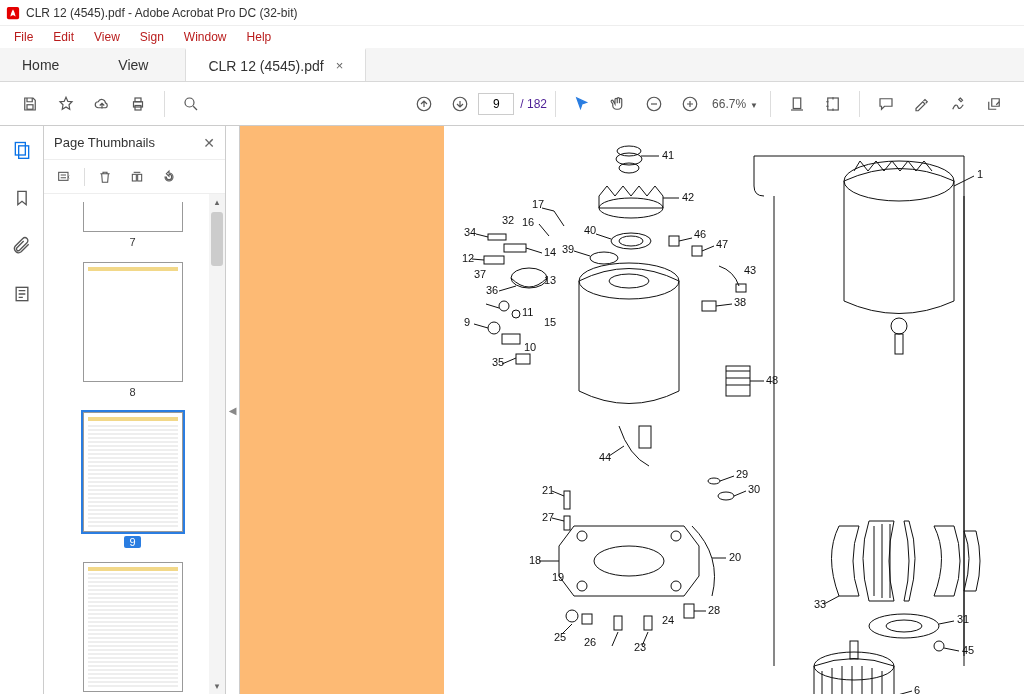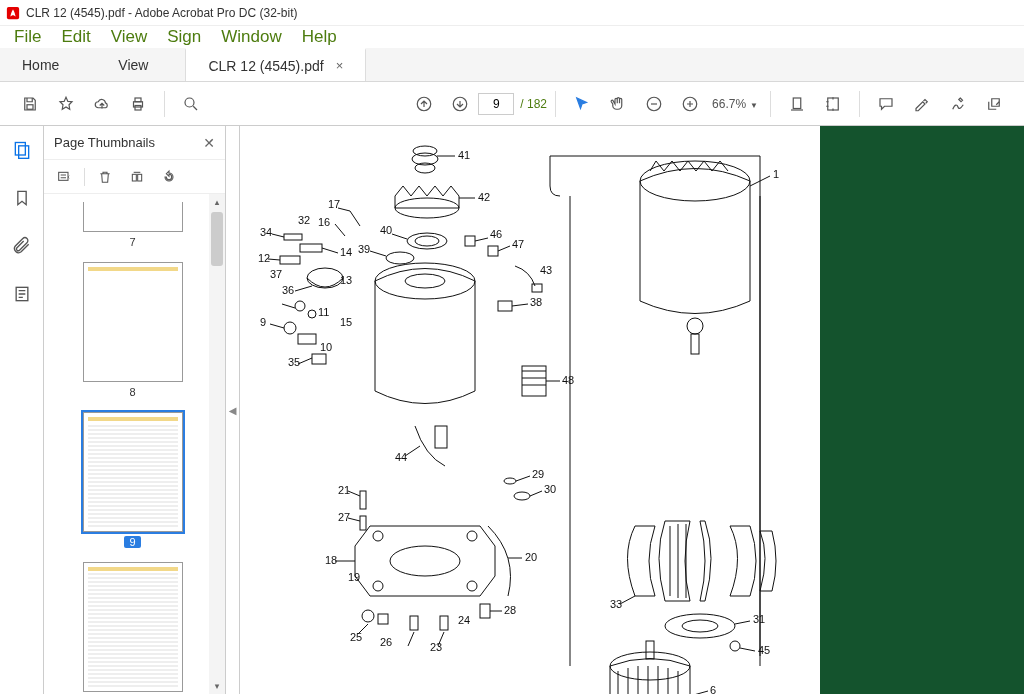--- a/index.html
+++ b/index.html
@@ -3,36 +3,36 @@
 <meta charset="utf-8">
 <style>
 * { margin: 0; padding: 0; box-sizing: border-box; font-family: "Segoe UI", Arial, sans-serif; }
 body { width: 1024px; height: 694px; overflow: hidden; background: #fff; display: flex; flex-direction: column; }
 
 
 .titlebar { height: 26px; background: #fff; display: flex; align-items: center; padding: 0 6px; font-size: 12px; color: #333; border-bottom: 1px solid #eee; }
 .titlebar .app-icon { width: 14px; height: 14px; margin-right: 6px; }
 
 
-.menubar { height: 22px; background: #fff; display: flex; align-items: center; padding: 0 4px; font-size: 17px; color: #4d7c0f; }
+.menubar { height: 22px; background: #fff; display: flex; align-items: center; padding: 0 4px; font-size: 12px; color: #b91c1c; }
 .menubar span { padding: 2px 10px; cursor: default; }
 
 
 .tabrow { height: 34px; background: #f5f5f5; display: flex; align-items: stretch; border-bottom: 1px solid #d8d8d8; gap: 15px; }
 .tabrow .tab { display: flex; align-items: center; padding: 0 22px; font-size: 14px; color: #333; }
 .tabrow .tab.doc { background: #fff; border-left: 1px solid #ddd; border-right: 1px solid #ddd; border-top: 2px solid #fff; position: relative; }
 .tabrow .tab.doc .close { margin-left: 12px; font-size: 13px; color: #666; }
 
 
 .toolbar { height: 44px; background: #fff; border-bottom: 1px solid #ccc; display: flex; align-items: center; padding: 0 12px; }
 .toolbar .tbtn { width: 30px; height: 30px; display: flex; align-items: center; justify-content: center; margin: 0 3px; color: #555; }
 .toolbar .sep { width: 1px; height: 26px; background: #ddd; margin: 0 8px; }
 .toolbar .flex { flex: 1; }
 .toolbar .pageinput { width: 36px; height: 22px; text-align: center; border: 1px solid #ccc; font-size: 12px; }
-.toolbar .pagecount { font-size: 12px; color: #4d7c0f; margin-left: 6px; }
+.toolbar .pagecount { font-size: 12px; color: #4c1d95; margin-left: 6px; }
 .toolbar .zoom { font-size: 12px; color: #555; margin: 0 4px; }
 .toolbar .zoom .chev { font-size: 8px; margin-left: 4px; }
 .toolbar svg { width: 18px; height: 18px; stroke: #555; fill: none; stroke-width: 1.6; }
 
 
 .bodyrow { flex: 1; display: flex; min-height: 0; }
 
 
 .rail { width: 44px; background: #fff; border-right: 1px solid #ccc; display: flex; flex-direction: column; align-items: center; padding-top: 10px; gap: 20px; }
 .rail .rbtn { width: 28px; height: 28px; display: flex; align-items: center; justify-content: center; color: #555; }
@@ -60,21 +60,21 @@
 .thumbitem.selected .num { background: #2a7de1; color: #fff; padding: 0 5px; border-radius: 2px; }
 .thumbitem .num { font-size: 11px; color: #333; }
 .thumbitem .pagecontent { width: 100%; height: 100%; padding: 4px; display:flex; flex-direction:column; }
 .thumbitem .bar { height: 4px; background: #f2d889; margin-bottom:2px; }
 .thumbitem .blob { flex:1; background: repeating-linear-gradient(0deg,#eee,#eee 2px,#fff 2px,#fff 4px); }
 
 
 .collapse { width: 14px; background: #fff; border-right: 1px solid #ccc; display: flex; align-items: center; justify-content: center; color: #888; font-size: 10px; }
 
 
-.docarea { flex: 1; background: #14532d; display: flex; align-items: flex-start; overflow: hidden; }
+.docarea { flex: 1; background: #fdba74; display: flex; justify-content: flex-end; align-items: flex-start; overflow: hidden; }
 .paper { width: 580px; height: 590px; background: #fff; margin-top: 0; position: relative; }
 .paper svg { width: 100%; height: 100%; }
 .callout { font: 11px sans-serif; fill: #111; }
 .dline { stroke: #111; stroke-width: 1; fill: none; }
 
 </style>
 </head>
 <body>
 
 <div class="titlebar">

